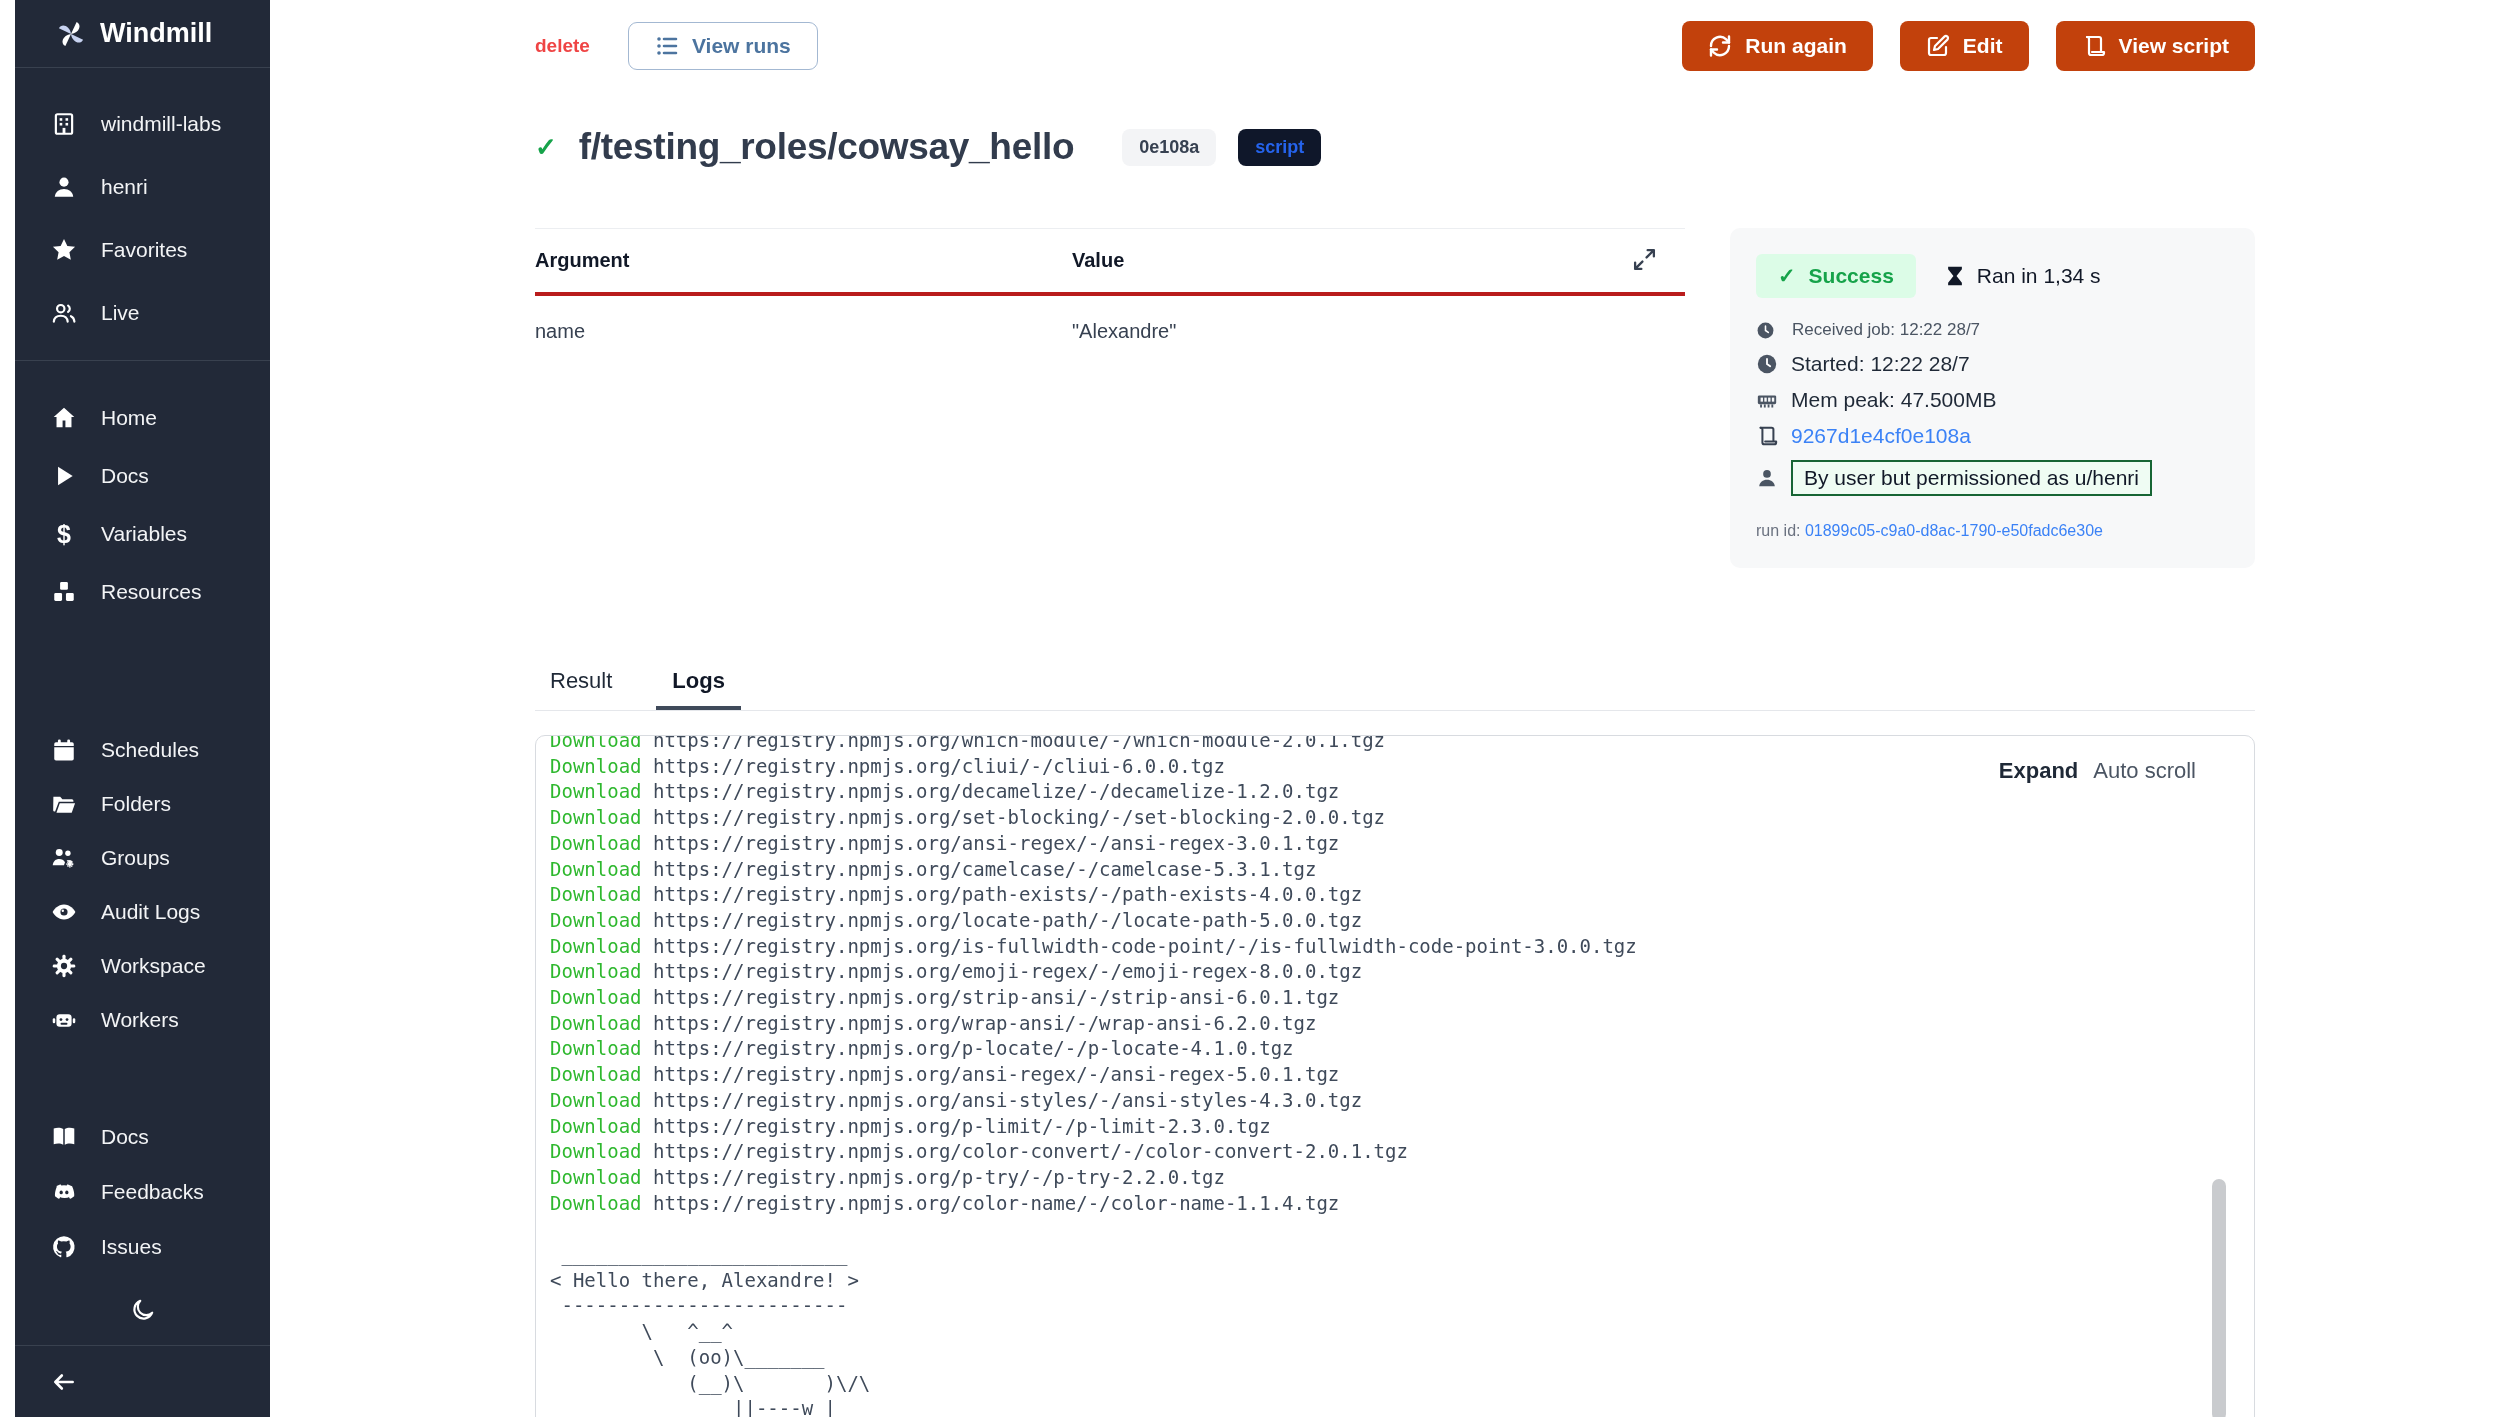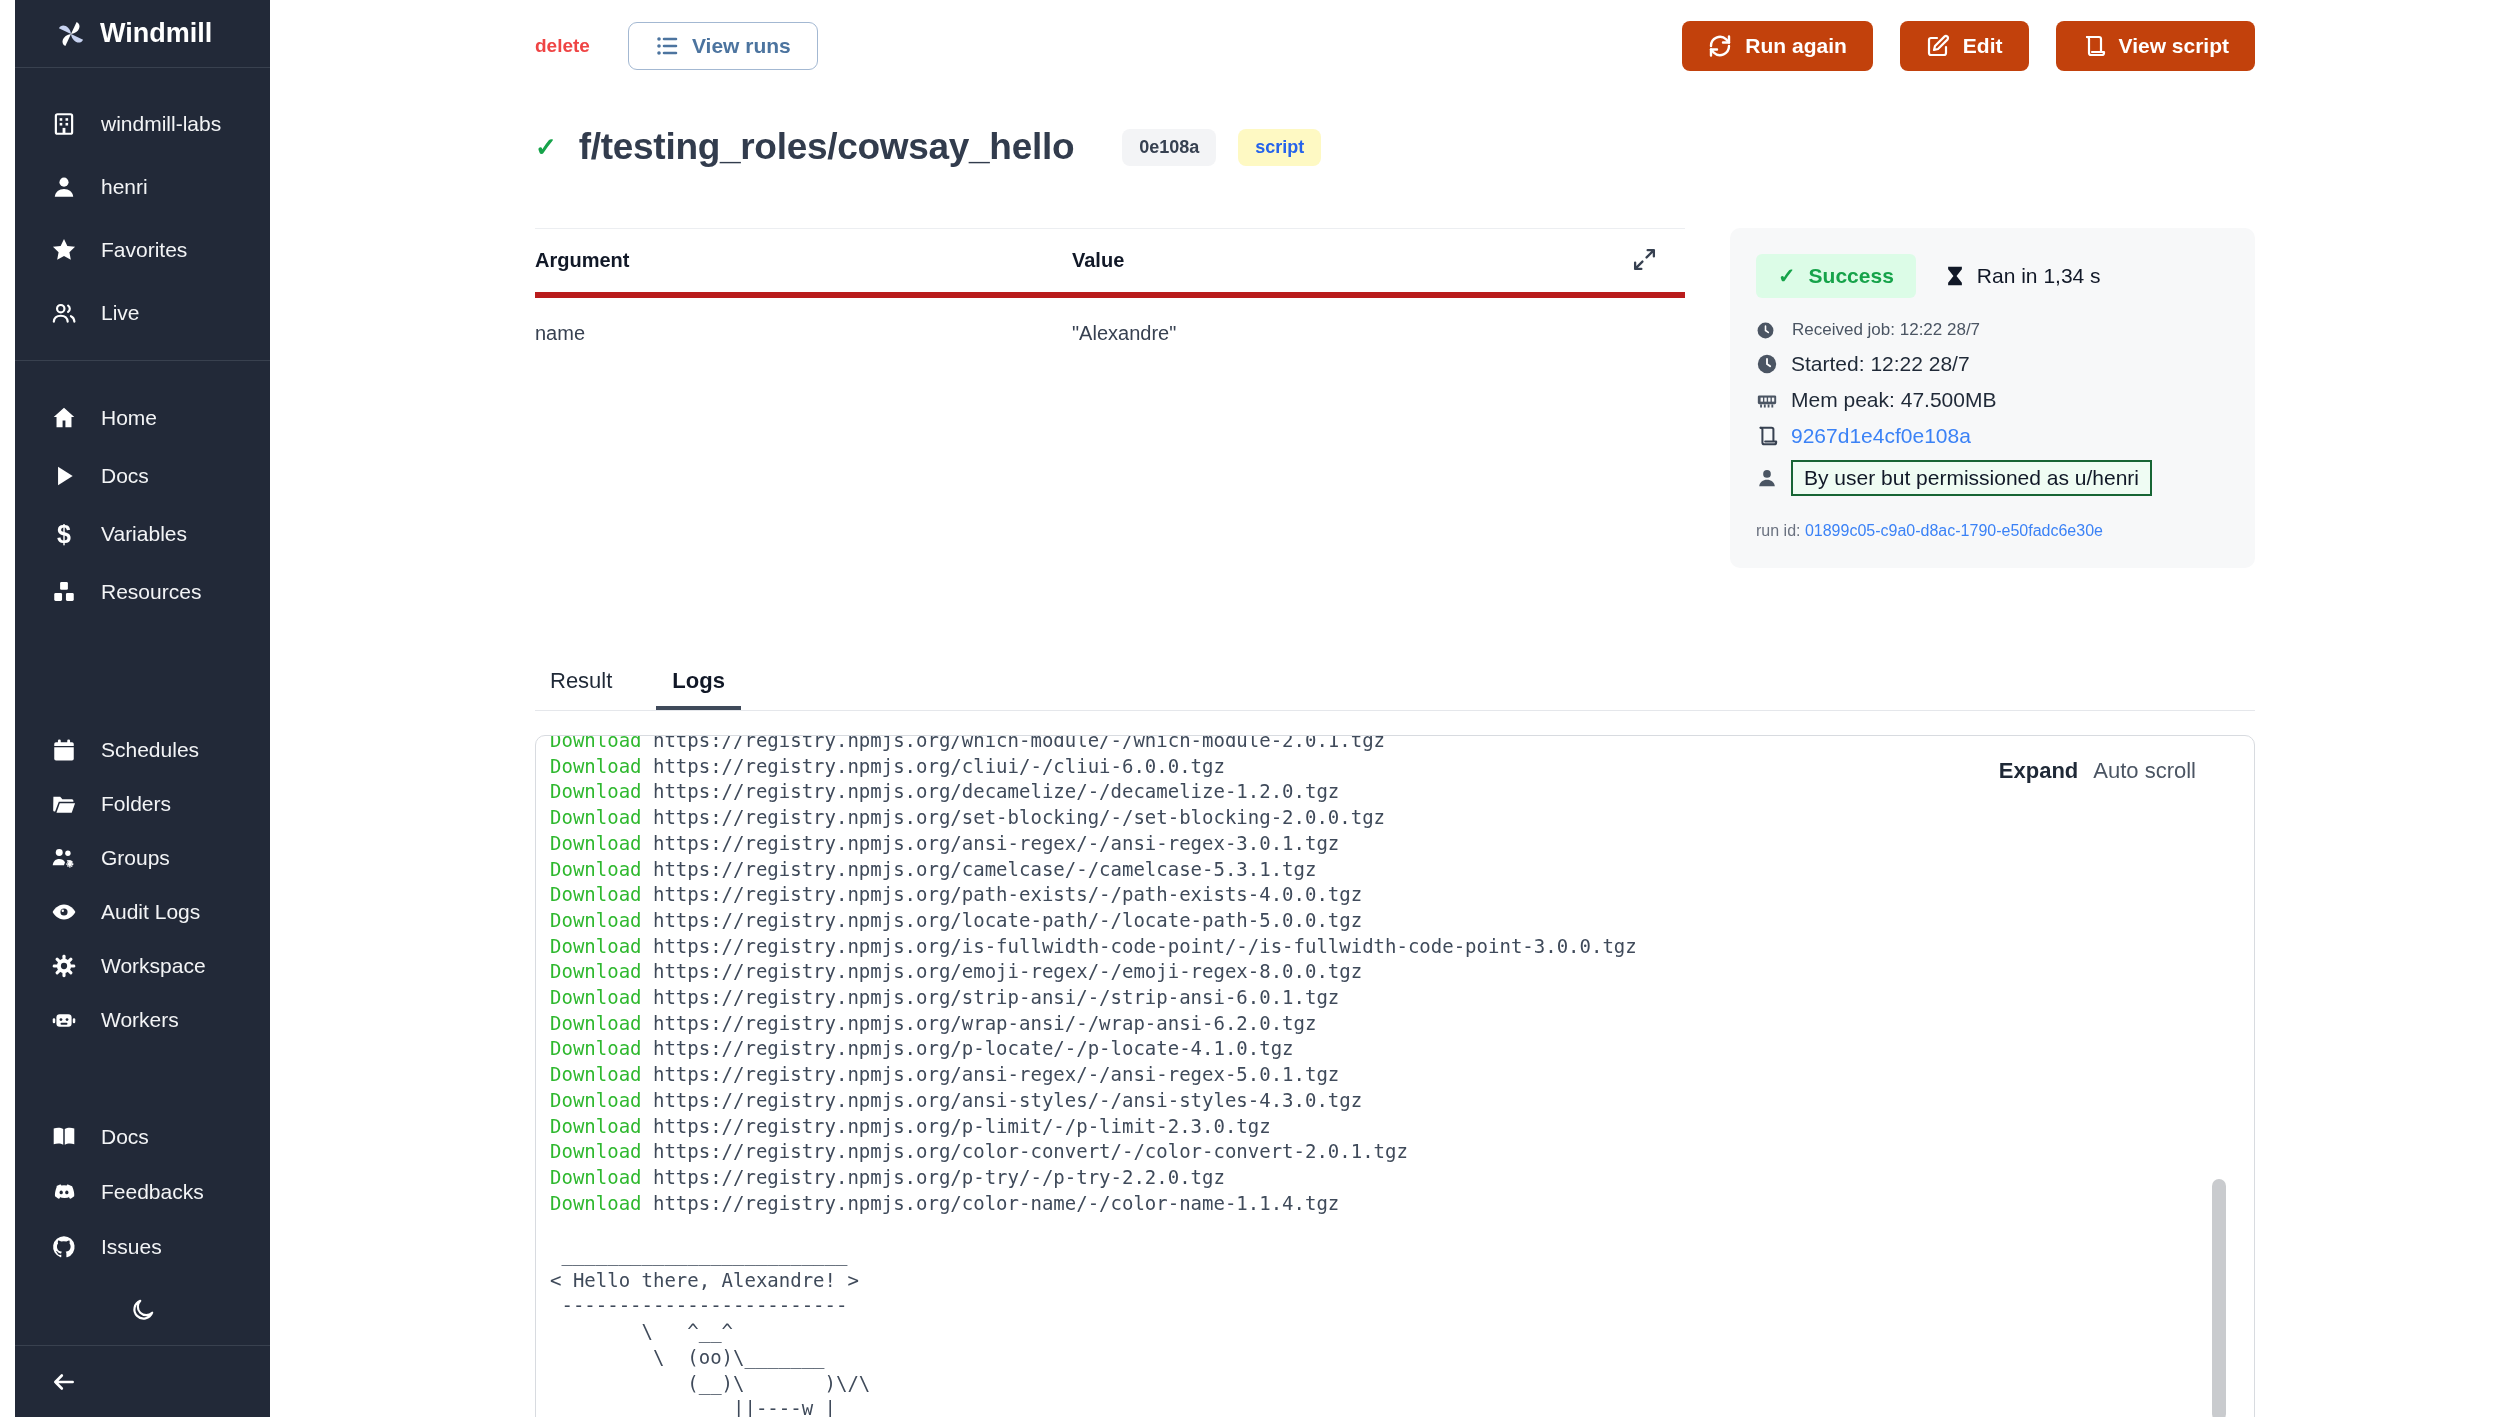--- a/index.html
+++ b/index.html
@@ -45,25 +45,25 @@
     border:none; border-radius:8px; font-weight:700; font-size:21px; padding:13px 26px;
     margin-left:27px; cursor:pointer; font-family:"Liberation Sans",sans-serif; }
   .btn-ic { width:24px; height:24px; display:inline-block; }
   .btn-ic svg { width:100%; height:100%; display:block; }
 
   .heading-row { display:flex; align-items:center; margin-top:52px; }
   .title-check { color:#16a34a; font-size:26px; font-weight:700; margin-right:22px; }
   .job-title { font-size:37px; font-weight:700; color:#323c4d; letter-spacing:-0.3px; }
   .badge { font-weight:700; font-size:18px; padding:8px 17px; border-radius:8px; }
   .badge-hash { margin-left:48px; background:#f3f4f6; color:#374151; }
-  .badge-script { margin-left:22px; background:#fef9c3; color:#2563eb; }
+  .badge-script { margin-left:22px; background:#0f172a; color:#2563eb; }
 
   .body-row { display:flex; align-items:flex-start; gap:45px; margin-top:60px; }
   .args-section { flex:1; position:relative; border-top:1px solid #eceef1; }
-  .args-header { display:flex; padding:20px 0 20px 0; border-bottom:6px solid #b91c1c;
+  .args-header { display:flex; padding:20px 0 20px 0; border-bottom:4px solid #b91c1c;
     font-weight:700; font-size:20px; color:#111827; }
   .col-arg { width:537px; }
   .expand-icon { position:absolute; right:28px; top:18px; width:25px; height:25px; cursor:pointer; }
   .expand-icon svg { width:100%; height:100%; }
   .args-row { display:flex; padding:24px 0; font-size:20px; color:#374151; }
 
   .status-card { width:525px; background:#f7f8f9; border-radius:10px; padding:26px 26px 28px 26px; }
   .card-row1 { display:flex; align-items:center; gap:28px; }
   .success-pill { display:flex; align-items:center; gap:13px; background:#dcfce7; color:#16a34a;
     font-weight:700; font-size:21px; padding:10px 22px; border-radius:6px; }

